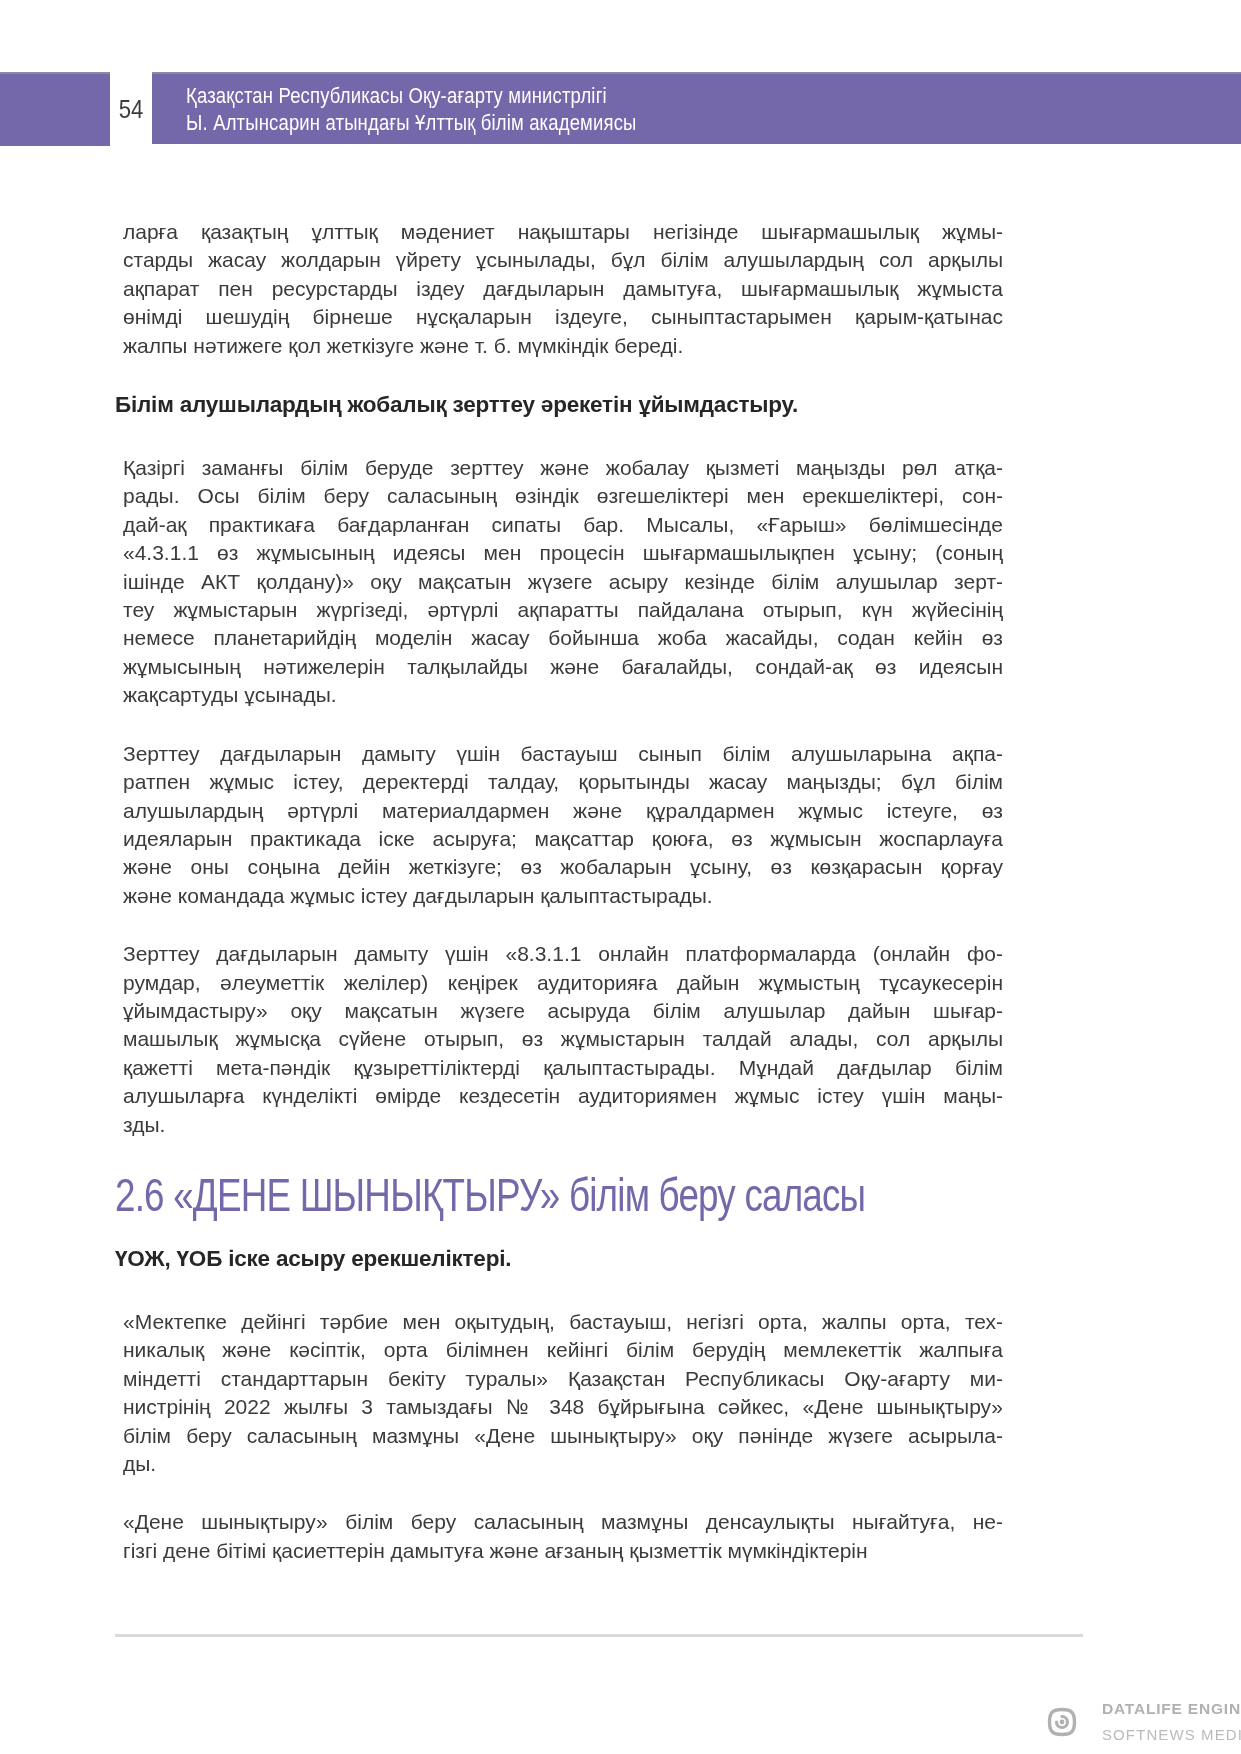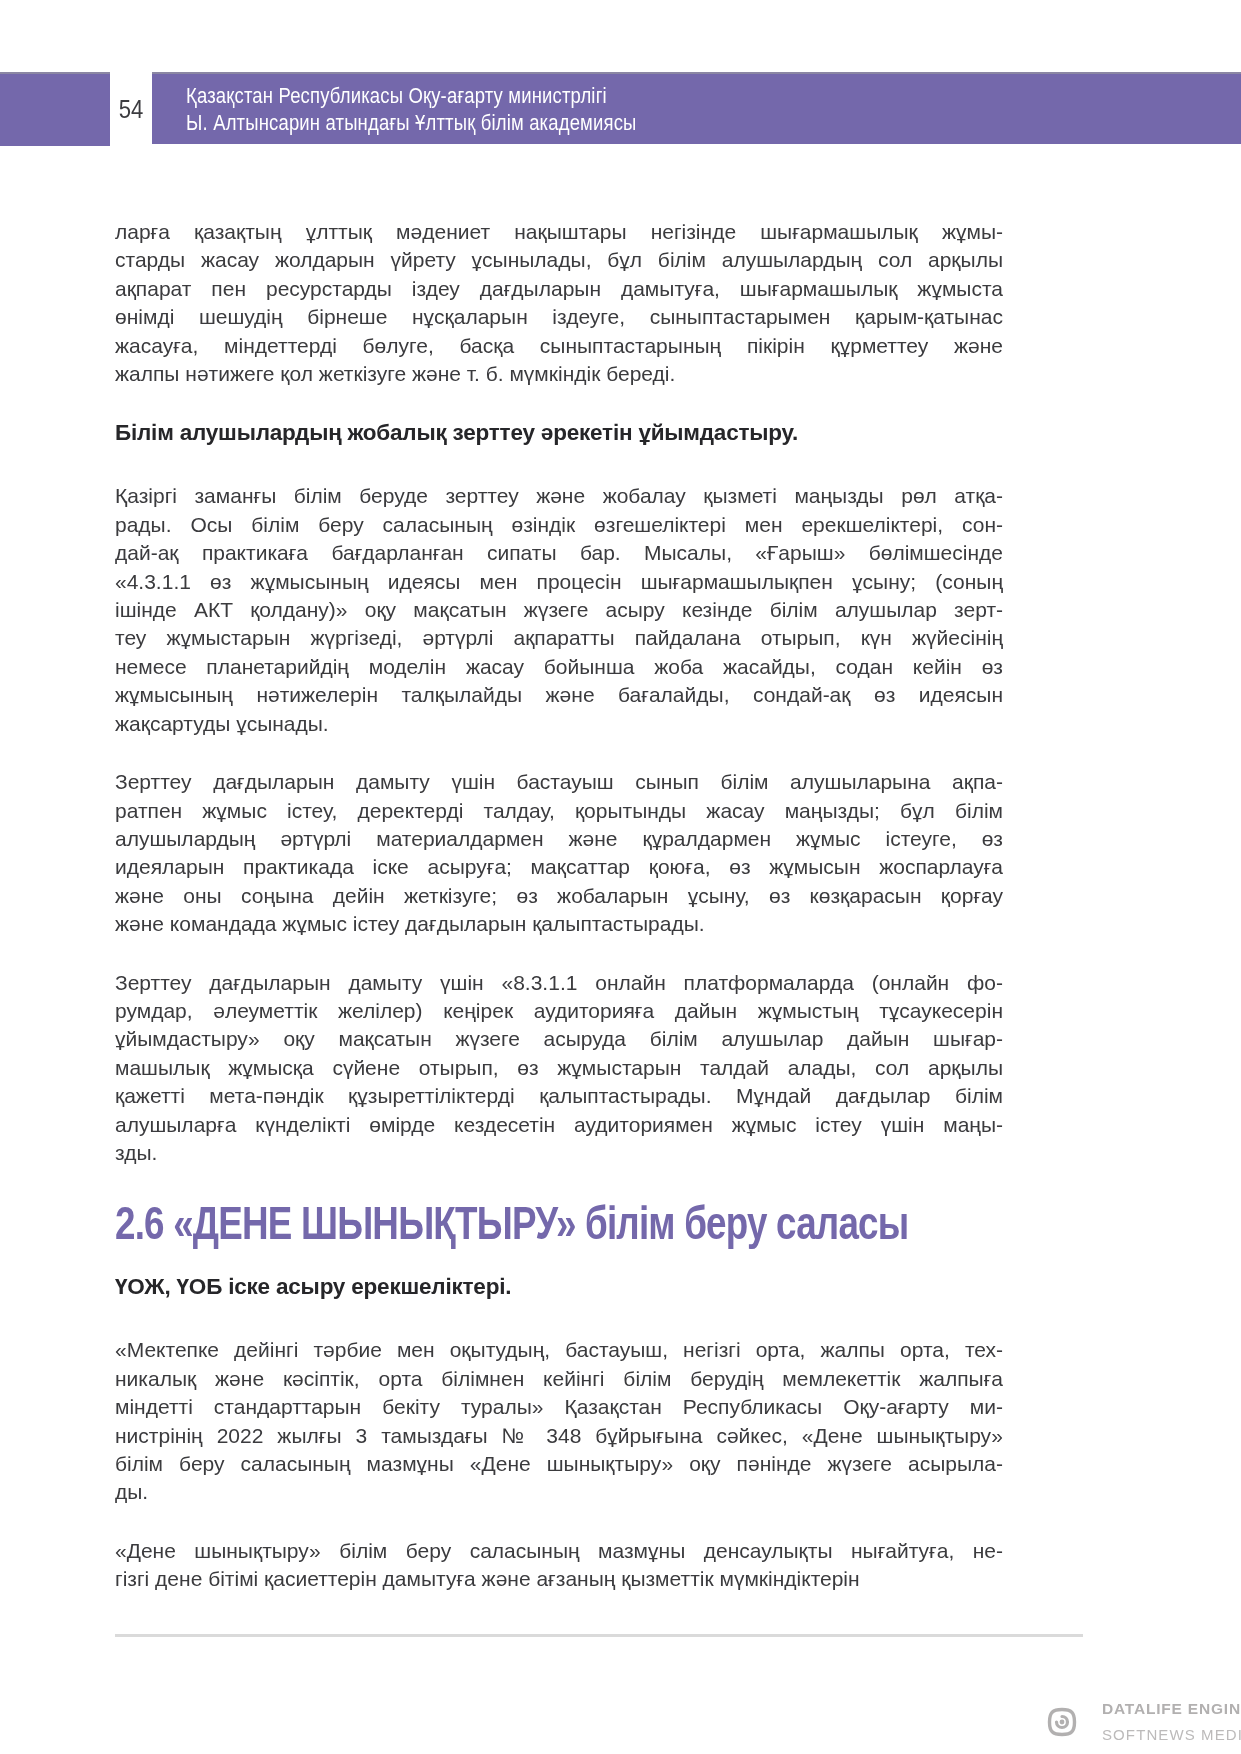--- a/index.html
+++ b/index.html
@@ -60,42 +60,42 @@
 
   
   .content {
     position: absolute;
     top: 218px; left: 115px;
     width: 888px;
     color: #3b3b3e;
     font-size: 21px;
     line-height: 28.4px;
   }
-  .para { margin: 0 0 30px 0; }
+  .para { margin: 0 0 30px 8px; }
   .para .line {
     text-align: justify;
     text-align-last: justify;
     text-justify: inter-word;
     white-space: normal;
   }
   .para .line.last { text-align-last: left; }
 
   .bold-head {
     margin: 2px 0 34px 0;
     font-weight: bold;
     font-size: 22.5px;
     line-height: 30px;
     color: #262629;
     letter-spacing: -0.2px;
   }
   .section-head {
     margin: 28px 0 14px 0;
     line-height: 52px;
     color: var(--accent, #7468ab);
-    font-weight: bold;
+    font-weight: normal;
   }
   .section-head .cond {
     display: inline-block;
     font-size: 46px;
     letter-spacing: -1px;
     transform: scaleX(0.80);
     transform-origin: 0 50%;
     white-space: nowrap;
   }
 
@@ -145,21 +145,20 @@
       </div>
     </div>
   </header>
 
   <main class="content">
       <div class="para">
         <div class="line">ларға қазақтың ұлттық мәдениет нақыштары негізінде шығармашылық жұмы-</div>
         <div class="line">старды жасау жолдарын үйрету ұсынылады, бұл білім алушылардың сол арқылы</div>
         <div class="line">ақпарат пен ресурстарды іздеу дағдыларын дамытуға, шығармашылық жұмыста</div>
         <div class="line">өнімді шешудің бірнеше нұсқаларын іздеуге, сыныптастарымен қарым-қатынас</div>
-        <div class="line">жасауға, міндеттерді бөлуге, басқа сыныптастарының пікірін құрметтеу және</div>
         <div class="line last">жалпы нәтижеге қол жеткізуге және т. б. мүмкіндік береді.</div>
       </div>
       <div class="bold-head">Білім алушылардың жобалық зерттеу әрекетін ұйымдастыру.</div>
       <div class="para">
         <div class="line">Қазіргі заманғы білім беруде зерттеу және жобалау қызметі маңызды рөл атқа-</div>
         <div class="line">рады. Осы білім беру саласының өзіндік өзгешеліктері мен ерекшеліктері, сон-</div>
         <div class="line">дай-ақ практикаға бағдарланған сипаты бар. Мысалы, «Ғарыш» бөлімшесінде</div>
         <div class="line">«4.3.1.1 өз жұмысының идеясы мен процесін шығармашылықпен ұсыну; (соның</div>
         <div class="line">ішінде АКТ қолдану)» оқу мақсатын жүзеге асыру кезінде білім алушылар зерт-</div>
         <div class="line">теу жұмыстарын жүргізеді, әртүрлі ақпаратты пайдалана отырып, күн жүйесінің</div>

